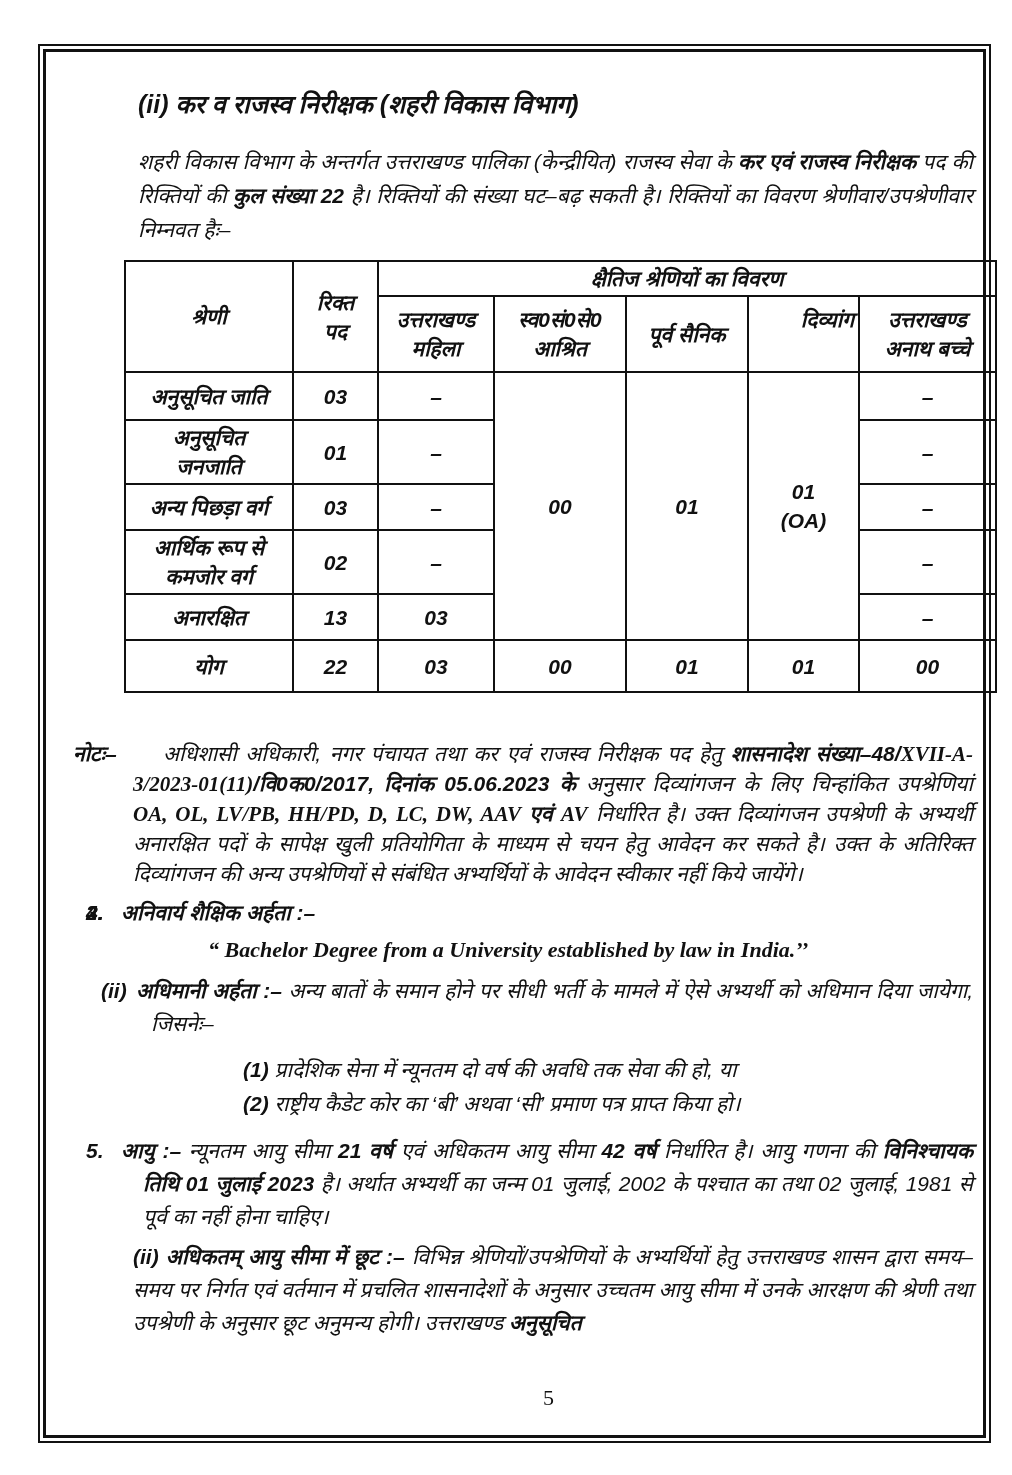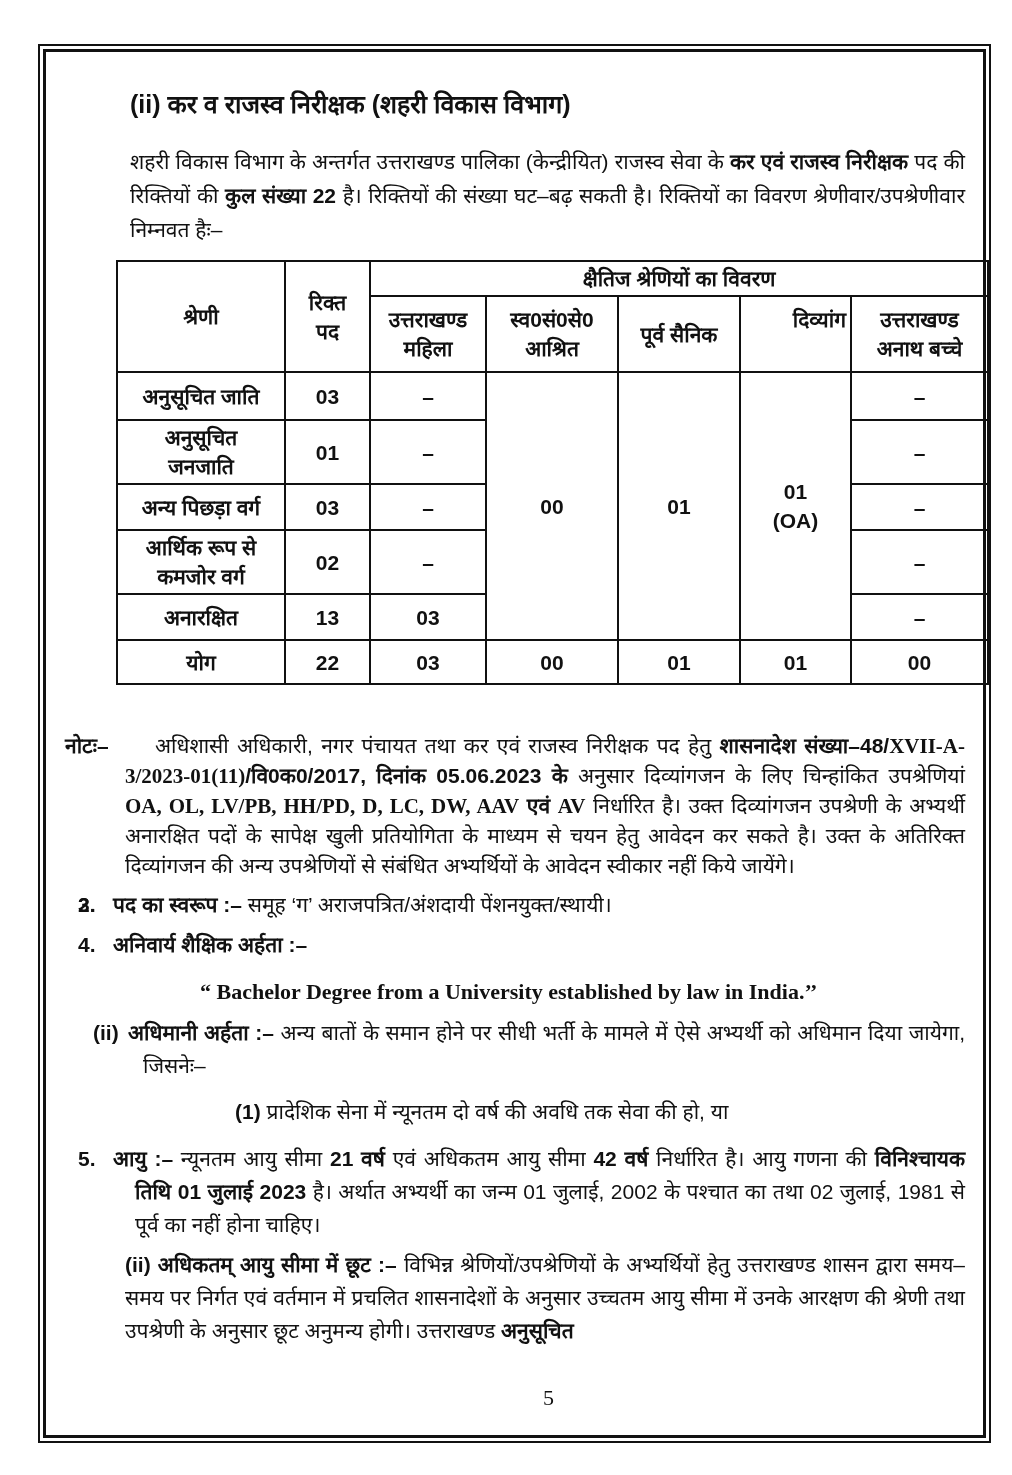--- a/index.html
+++ b/index.html
@@ -11,21 +11,21 @@
   }
   .frame{
     position:absolute;left:38px;top:44px;width:953px;height:1399px;
     border:2px solid #111;box-sizing:border-box;
   }
   .frame-inner{
     position:absolute;left:3px;top:3px;right:3px;bottom:3px;
     border:3px solid #111;
   }
   .content{
-    position:absolute;left:60px;top:88px;width:905px;
+    position:absolute;left:68px;top:88px;width:905px;font-style:italic;
   }
   .h1{
     font-size:25px;font-weight:bold;line-height:32px;
     padding-left:70px;margin:0;
   }
   .h1 .h-index{font-weight:bold;}
   .para{
     font-size:21px;line-height:34px;text-align:justify;margin:0;
   }
   .bold{font-weight:bold;}
@@ -52,21 +52,21 @@
   .numitem{position:relative;padding-left:75px;text-indent:-22px;line-height:33px;margin-top:7px;}
   .numitem .num{position:absolute;left:18px;top:0;font-weight:bold;text-indent:0;}
   .pref{position:relative;padding-left:83px;text-indent:-15px;line-height:33px;margin-top:7px;}
   .pref .num{position:absolute;left:33px;top:0;font-weight:bold;text-indent:0;}
   .subitem{padding-left:175px;line-height:33px;margin-top:1px;text-align:left;}
   .quote-hi{
     font-weight:bold;padding-left:140px;line-height:34px;margin-top:1px;text-align:left;
   }
   .quote-en{
     font-family:"Liberation Serif", serif;font-weight:bold;font-size:22px;
-    padding-left:140px;line-height:34px;margin-top:14px;text-align:left;
+    padding-left:140px;line-height:34px;margin-top:4px;text-align:left;
   }
   .relax{padding-left:65px;line-height:33px;margin-top:7px;}
   .pageno{
     position:absolute;left:543px;top:1385px;font-size:22px;
     font-family:"Liberation Serif", serif;
   }
 </style>
 </head>
 <body>
 
@@ -139,21 +139,21 @@
         <td>02</td>
         <td>–</td>
         <td>–</td>
       </tr>
       <tr style="height:46px">
         <td>अनारक्षित</td>
         <td>13</td>
         <td>03</td>
         <td>–</td>
       </tr>
-      <tr style="height:44px">
+      <tr style="height:52px">
         <td>योग</td>
         <td>22</td>
         <td>03</td>
         <td>00</td>
         <td>01</td>
         <td>01</td>
         <td>00</td>
       </tr>
     </tbody>
   </table>
@@ -162,36 +162,36 @@
     <span class="note-label">नोटः–</span>
     <p class="para note-body"><span>अधिशासी अधिकारी, नगर पंचायत तथा कर एवं राजस्व निरीक्षक पद हेतु </span><span class="bold">शासनादेश संख्या–48/</span><span class="bold latin">XVII-A-3/2023-01(11)</span><span class="bold">/वि0क0/2017, दिनांक 05.06.2023 के</span><span> अनुसार दिव्यांगजन के लिए चिन्हांकित उपश्रेणियां </span><span class="bold latin">OA, OL, LV/PB, HH/PD, D, LC, DW, AAV</span><span class="bold"> एवं </span><span class="bold latin">AV</span><span> निर्धारित है। उक्त दिव्यांगजन उपश्रेणी के अभ्यर्थी अनारक्षित पदों के सापेक्ष खुली प्रतियोगिता के माध्यम से चयन हेतु आवेदन कर सकते है। उक्त के अतिरिक्त दिव्यांगजन की अन्य उपश्रेणियों से संबंधित अभ्यर्थियों के आवेदन स्वीकार नहीं किये जायेंगे।</span></p>
   </div>
 
   <p class="para numitem">
     <span class="num">2.</span>
   </p>
 
   <p class="para numitem">
     <span class="num">3.</span>
-    <span><span class="bold">पद का स्वरूप :– </span><span>समूह ‘ग’ अराजपत्रित/अंशदायी पेंशनयुक्त/स्थायी।</span></span>
   </p>
 
   <p class="para numitem">
     <span class="num">4.</span>
     <span><span class="bold">अनिवार्य शैक्षिक अर्हता :–</span></span>
   </p>
 
   <p class="para quote-en">“ Bachelor Degree from a University established by law in India.’’</p>
 
   <p class="para pref">
     <span class="num">(ii)</span>
     <span><span class="bold">अधिमानी अर्हता :– </span><span>अन्य बातों के समान होने पर सीधी भर्ती के मामले में ऐसे अभ्यर्थी को अधिमान दिया जायेगा, जिसनेः–</span></span>
   </p>
 
   <p class="para subitem" style="margin-top:13px"><span class="bold">(1) </span><span>प्रादेशिक सेना में न्यूनतम दो वर्ष की अवधि तक सेवा की हो, या</span></p>
+  <p class="para subitem"><span class="bold">(2) </span><span>राष्ट्रीय कैडेट कोर का ‘बी’ अथवा ‘सी’ प्रमाण पत्र प्राप्त किया हो।</span></p>
 
   <p class="para numitem" style="margin-top:14px">
     <span class="num">5.</span>
     <span><span class="bold">आयु :– </span><span>न्यूनतम आयु सीमा </span><span class="bold">21 वर्ष</span><span> एवं अधिकतम आयु सीमा </span><span class="bold">42 वर्ष</span><span> निर्धारित है। आयु गणना की </span><span class="bold">विनिश्चायक तिथि 01 जुलाई 2023</span><span> है। अर्थात अभ्यर्थी का जन्म 01 जुलाई, 2002 के पश्चात का तथा 02 जुलाई, 1981 से पूर्व का नहीं होना चाहिए।</span></span>
   </p>
 
   <p class="para relax"><span class="bold">(ii) </span><span class="bold">अधिकतम् आयु सीमा में छूट :– </span><span>विभिन्न श्रेणियों/उपश्रेणियों के अभ्यर्थियों हेतु उत्तराखण्ड शासन द्वारा समय–समय पर निर्गत एवं वर्तमान में प्रचलित शासनादेशों के अनुसार उच्चतम आयु सीमा में उनके आरक्षण की श्रेणी तथा उपश्रेणी के अनुसार छूट अनुमन्य होगी। उत्तराखण्ड </span><span class="bold">अनुसूचित</span></p>
 
 </div>
 

